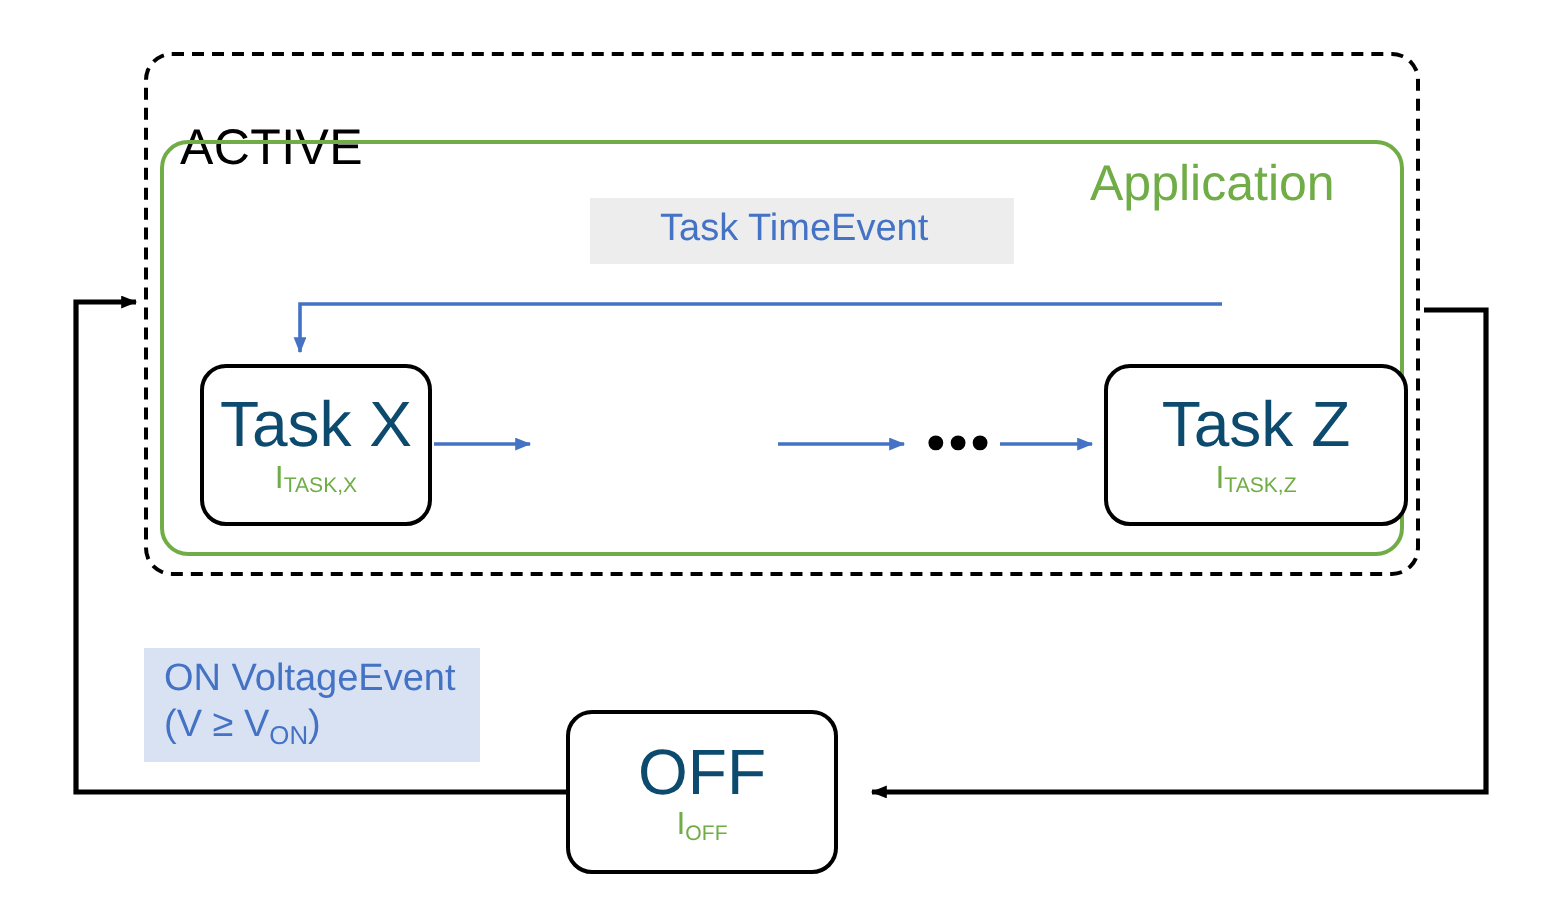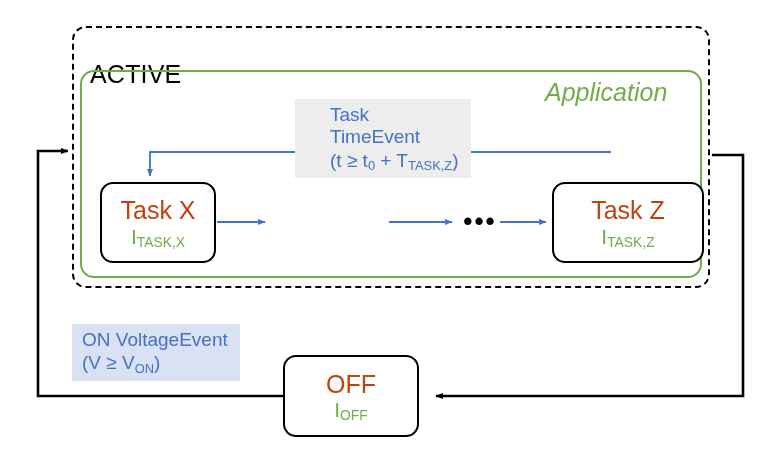--- a/index.html
+++ b/index.html
@@ -58,44 +58,43 @@
     height: 208px;
     border: 2px solid #70AD47;
     border-radius: 14px;
     box-sizing: border-box;
   }
   .app-label {
     position: absolute;
     left: 545px;
     top: 80px;
     font-size: 25px;
-    font-style: italic;
     color: #70AD47;
     line-height: 1;
   }
 
   
   .node {
     position: absolute;
     border: 2.5px solid #000000;
     border-radius: 13px;
     background: #ffffff;
     box-sizing: border-box;
     display: flex;
     flex-direction: column;
     align-items: center;
     justify-content: center;
   }
   .node-title {
-    font-size: 25px;
-    color: #c2410c;
+    font-size: 32px;
+    color: #0c4a6e;
     line-height: 1.05;
   }
   .node-sub {
-    font-size: 21px;
+    font-size: 16px;
     color: #70AD47;
     line-height: 1.05;
     margin-top: 2px;
   }
   .node-sub sub {
     font-size: 0.66em;
     vertical-align: baseline;
     position: relative;
     top: 0.24em;
   }
@@ -130,21 +129,21 @@
   .evt .l2 { display: block; margin-top: 1px; }
   .evt sub {
     font-size: 0.68em;
     vertical-align: baseline;
     position: relative;
     top: 0.26em;
   }
   #evt-task-time {
     left: 295px;
     top: 99px;
-    width: 176px;
+    width: 212px;
     background: #EDEDED;
     text-align: left;
     padding-left: 35px;
   }
   #evt-on-voltage {
     left: 72px;
     top: 324px;
     width: 168px;
     background: #D9E2F3;
     text-align: left;
@@ -204,21 +203,20 @@
     <div class="node-sub"><span>I</span><sub>TASK,Z</sub></div>
   </div>
 
   <div class="node" id="off-state">
     <div class="node-title">OFF</div>
     <div class="node-sub"><span>I</span><sub>OFF</sub></div>
   </div>
 
   <div class="evt" id="evt-task-time">
     <span>Task TimeEvent</span>
-    <span class="l2"><span>(t ≥ t</span><sub>0</sub><span> + T</span><sub>TASK,Z</sub><span>)</span></span>
   </div>
 
   <div class="evt" id="evt-on-voltage">
     <span>ON VoltageEvent</span>
     <span class="l2"><span>(V ≥ V</span><sub>ON</sub><span>)</span></span>
   </div>
 
 
 </div>
 

